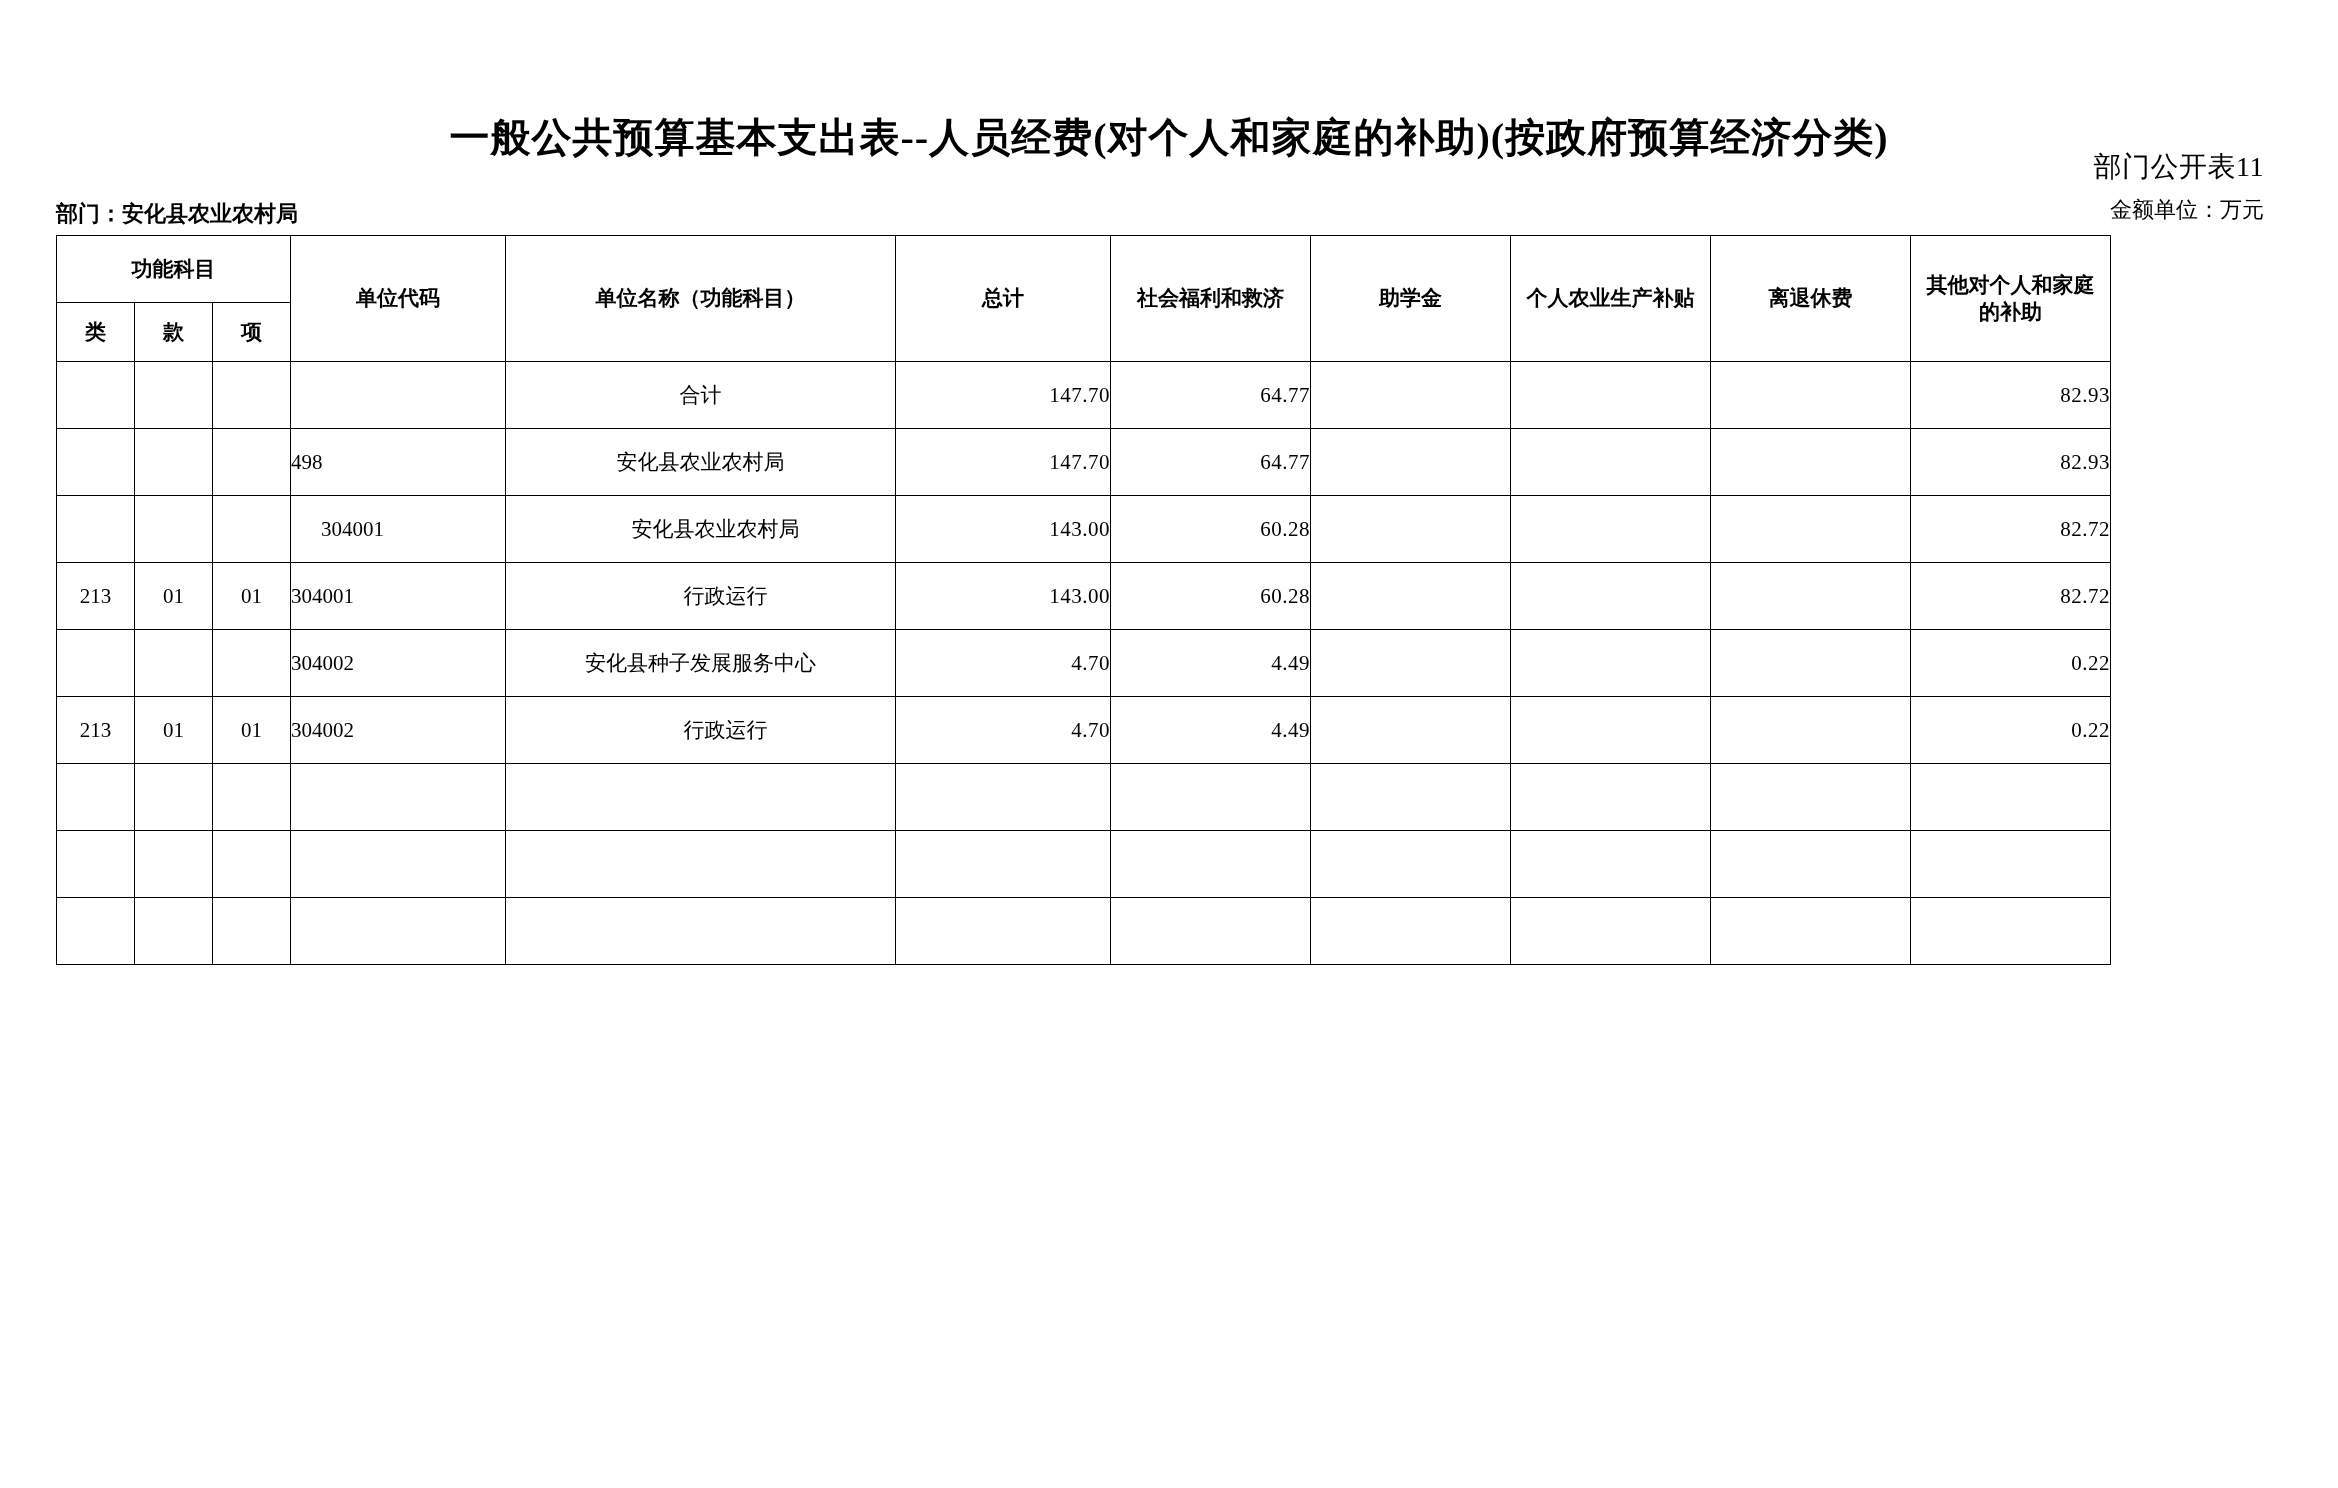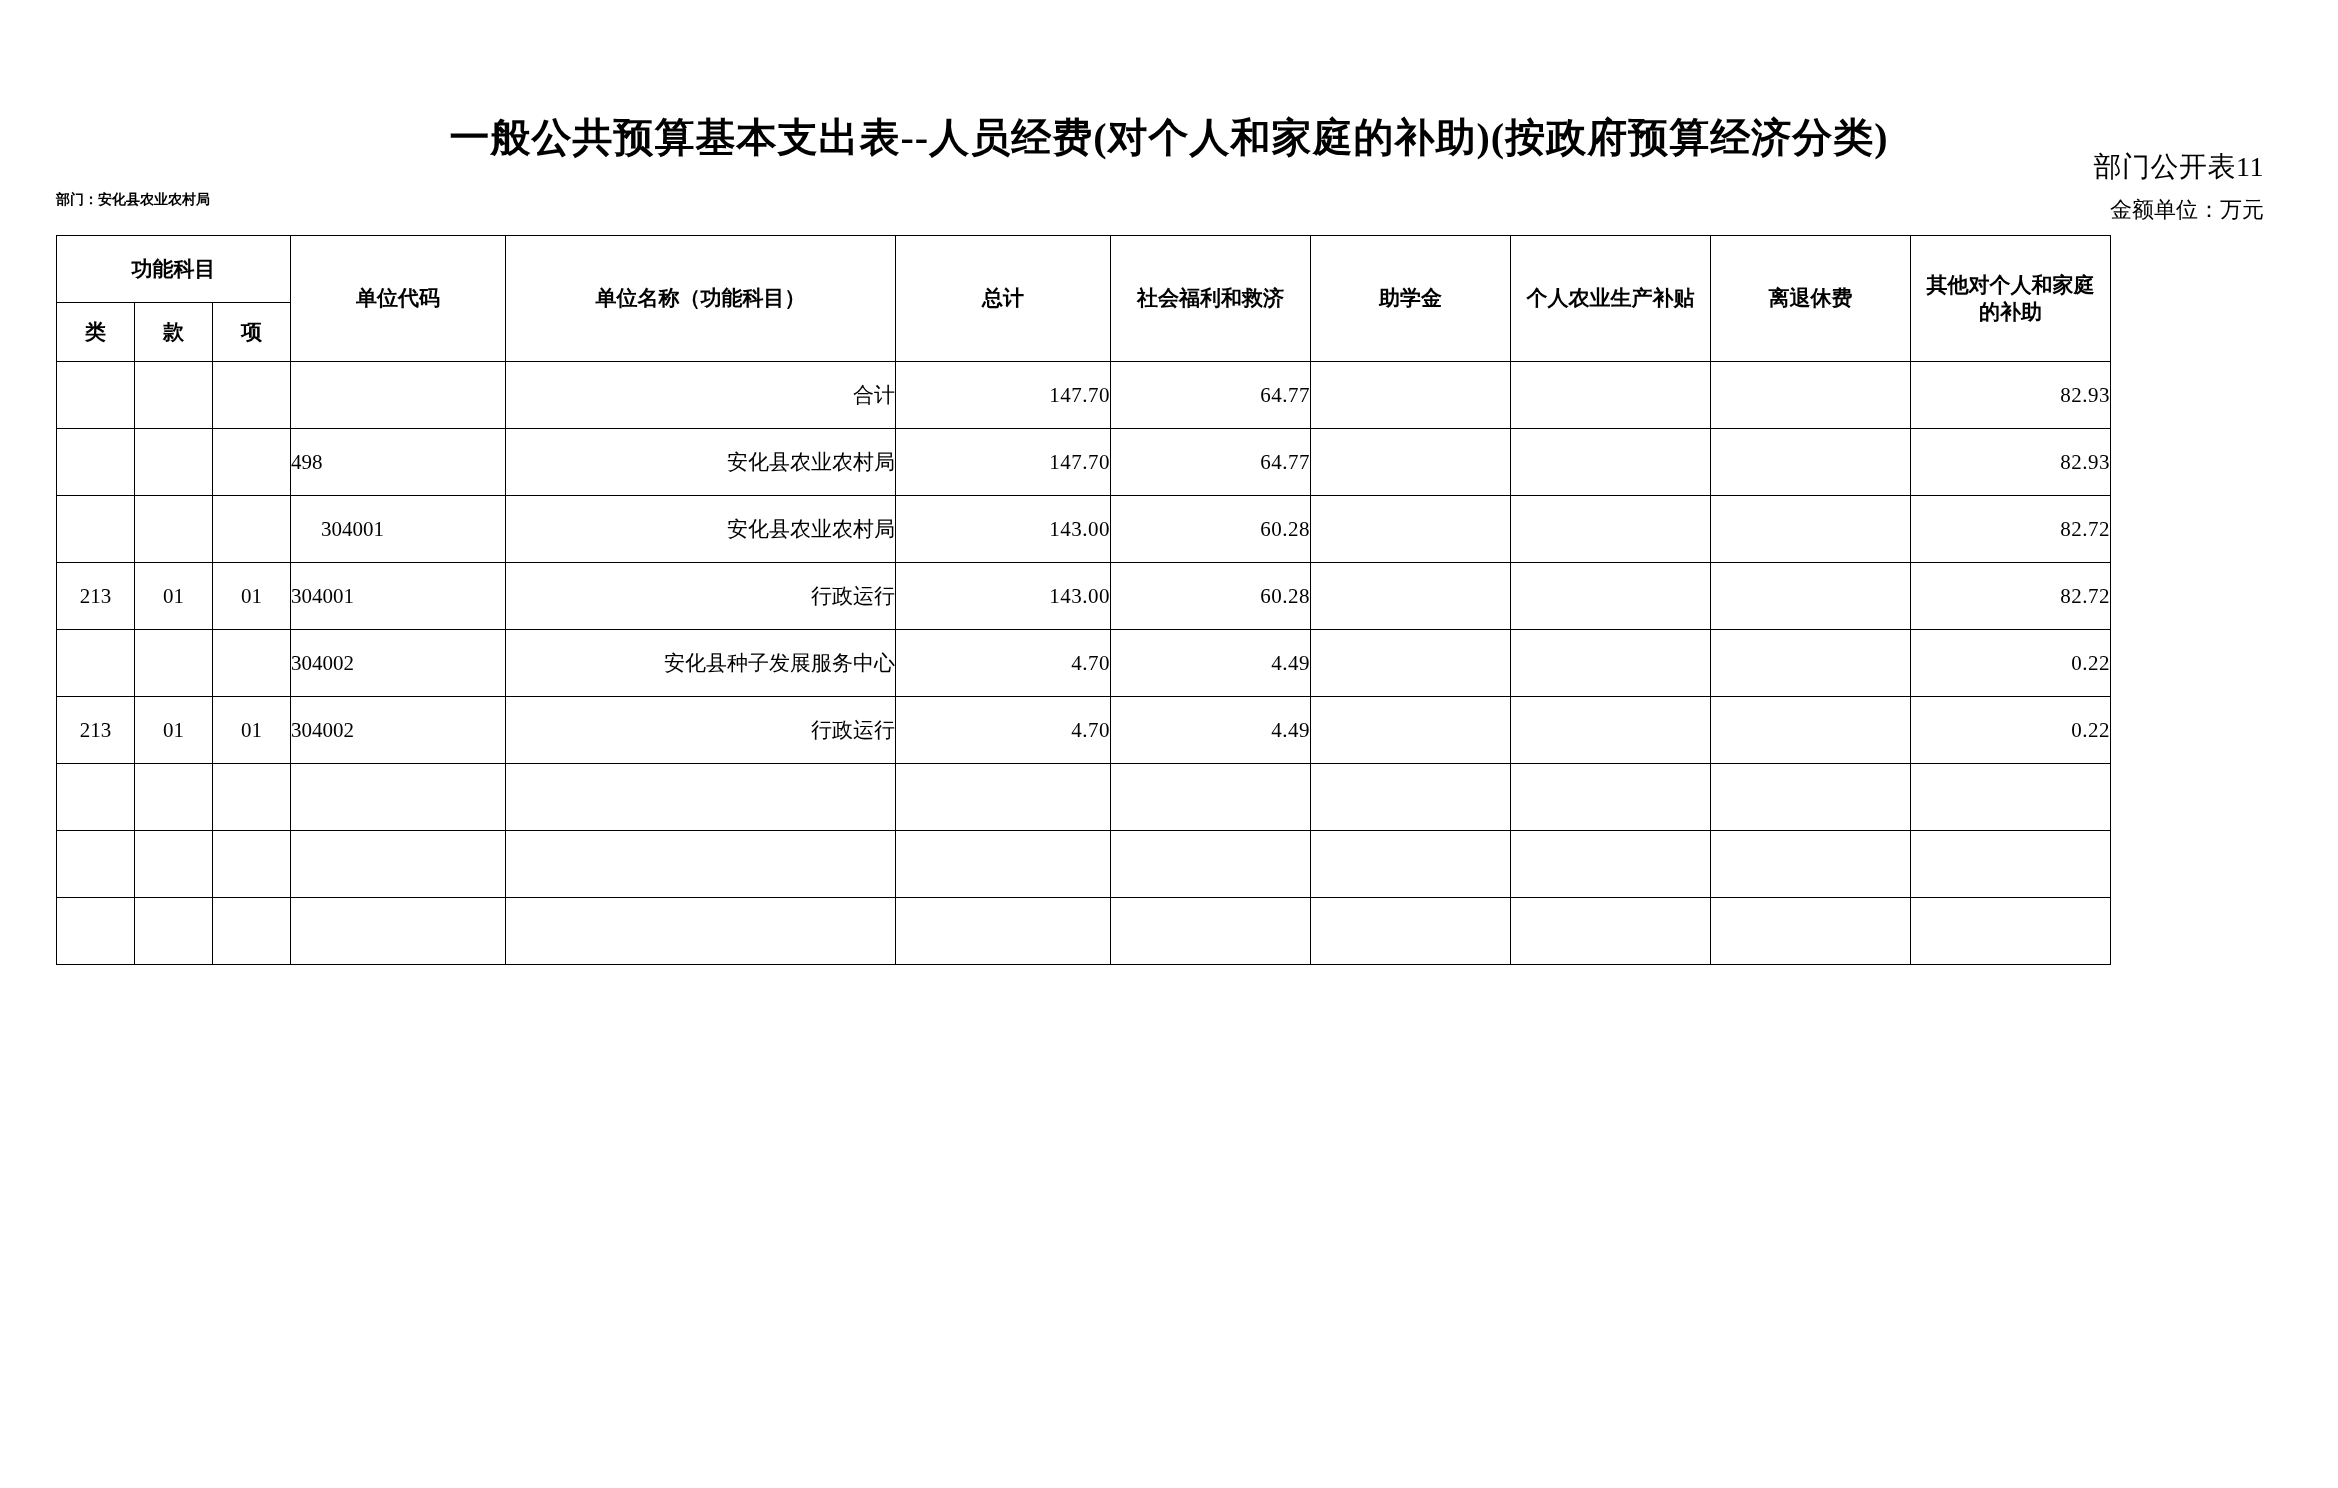--- a/index.html
+++ b/index.html
@@ -39,22 +39,22 @@
     font-family: "Liberation Serif", "DejaVu Serif", serif;
   }
   .subhead {
     position: relative;
     margin-top: 22px;
     height: 30px;
   }
   .dept {
     position: absolute;
     left: 56px;
-    top: 4px;
-    font-size: 14px;
+    top: 12px;
+    font-size: 22px;
     font-weight: bold;
   }
   .unit {
     position: absolute;
     right: 74px;
     top: 8px;
     font-size: 22px;
   }
   table.budget {
     border-collapse: collapse;
@@ -88,21 +88,21 @@
     font-size: 21px;
     letter-spacing: 0.5px;
   }
   .ctr {
     text-align: center;
     font-family: "Liberation Mono", "DejaVu Sans Mono", monospace;
     font-size: 21px;
     margin-top: 40px;
   }
   .txt {
-    text-align: right;
+    text-align: center;
     padding-left: 14px;
   }
   .txt.ind1 { padding-left: 30px; }
   .txt.ind2 { padding-left: 50px; }
   .code {
     text-align: left;
     padding-left: 14px;
     font-family: "Liberation Mono", "DejaVu Sans Mono", monospace;
     font-size: 21px;
   }

